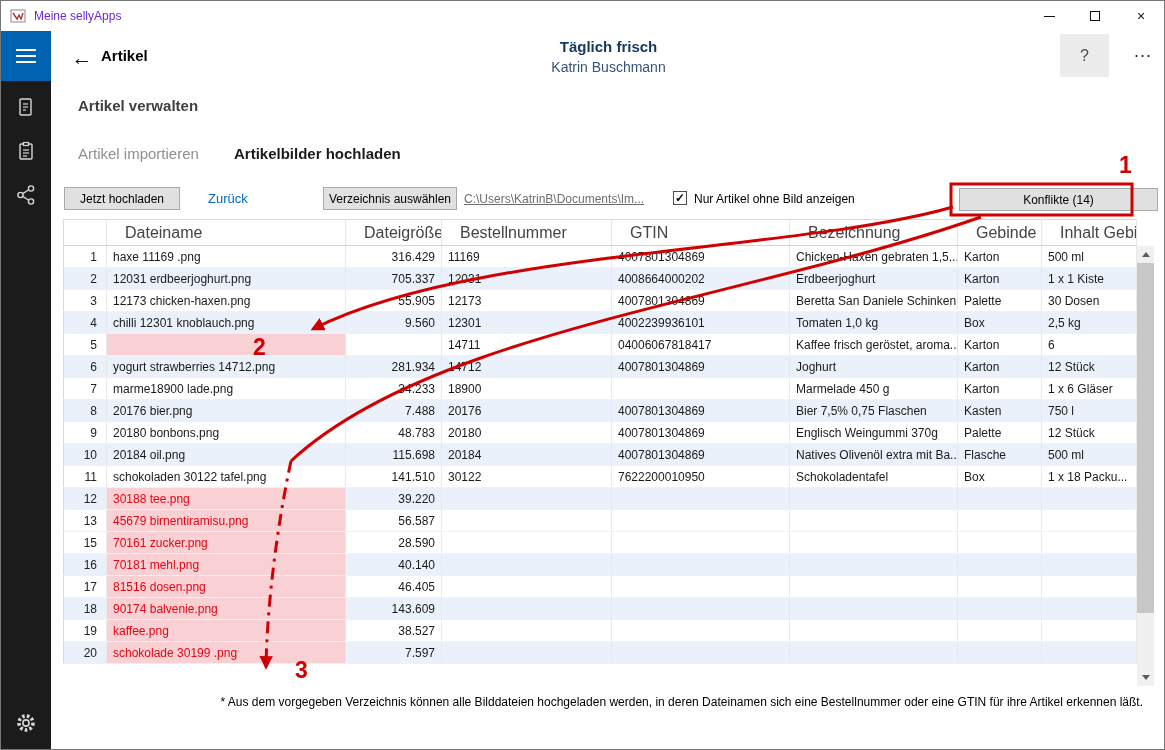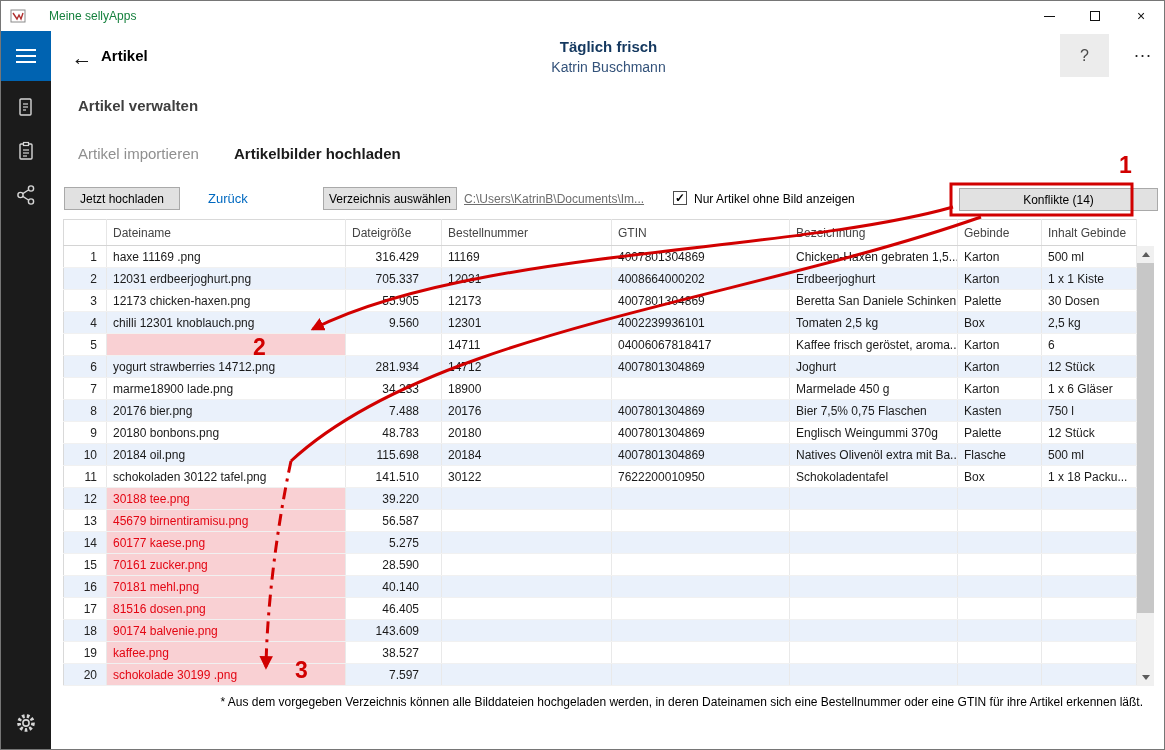--- a/index.html
+++ b/index.html
@@ -8,21 +8,21 @@
     font-family:"Liberation Sans", sans-serif;
     background:#ffffff;
     position:relative;
     overflow:hidden;
     border:1px solid #767676;
     color:#1a1a1a;
   }
   
   .titlebar { position:absolute; top:0; left:0; width:100%; height:30px; background:#fff; display:flex; align-items:center; }
   .app-icon { width:16px; height:16px; margin-left:9px; flex:0 0 auto; }
-  .titlebar-text { font-size:12px; margin-left:23px; color:#15803d; }
+  .titlebar-text { font-size:12px; margin-left:8px; color:#6d28d9; }
   .win-controls { margin-left:auto; display:flex; height:100%; }
   .win-btn { width:46px; height:100%; display:flex; align-items:center; justify-content:center; font-size:14px; color:#111; cursor:default; }
   .min-glyph { width:11px; height:1px; background:#111; display:block; }
   .max-glyph { width:10px; height:10px; border:1px solid #111; display:block; }
   
   .sidebar { position:absolute; top:30px; left:0; width:50px; height:720px; background:#1b1b1b; }
   .hamburger { width:50px; height:50px; background:#0063b1; display:flex; flex-direction:column; align-items:center; justify-content:center; gap:4px; }
   .hamburger span { width:20px; height:2px; background:#fff; display:block; }
   .nav-items { margin-top:4px; }
   .nav-item { width:50px; height:44px; display:flex; align-items:center; justify-content:center; }
@@ -46,25 +46,25 @@
   .btn { position:absolute; height:23px; background:#e1e1e1; border:1px solid #a9a9a9; font-family:"Liberation Sans",sans-serif; font-size:12px; color:#000; display:flex; align-items:center; justify-content:center; }
   .btn-upload { left:63px; top:186px; width:116px; }
   .btn-choose { left:322px; top:186px; width:134px; }
   .btn-conflicts { left:958px; top:187px; width:199px; }
   .link-back { position:absolute; left:207px; top:190px; font-size:13px; color:#0069c0; }
   .dir-path { position:absolute; left:463px; top:191px; font-size:12px; color:#6e6e6e;text-decoration:underline; }
   .checkbox { position:absolute; left:672px; top:190px; width:14px; height:14px; border:1px solid #4d4d4d; background:#fff; font-size:12px; font-weight:bold; line-height:12px; text-align:center; color:#000; }
   .checkbox-label { position:absolute; left:693px; top:191px; font-size:12px; color:#000; }
   
   .data-table { position:absolute; left:62px; top:218px; width:1073px; border-collapse:collapse; table-layout:fixed; border:1px solid #d9d9d9; background:#fff; }
-  .data-table th { height:26px; text-align:left; padding:0 6px; font-weight:400; font-size:12px; color:#444; border-bottom:1px solid #d4d4d4; border-right:1px solid #e6e6e6; background:#fff; white-space:nowrap; overflow:hidden; }
+  .data-table th { height:26px; text-align:left; padding:0 18px; font-weight:400; font-size:16px; color:#444; border-bottom:1px solid #d4d4d4; border-right:1px solid #e6e6e6; background:#fff; white-space:nowrap; overflow:hidden; }
   .data-table td { height:22px; padding:0 6px; font-size:12px; color:#1a1a1a; border-right:1px solid #e9e9e9; border-bottom:1px solid #f1f1f1; white-space:nowrap; overflow:hidden; }
   .data-table tr.alt td { background:#eaf1fb; }
   .data-table td.col-num { text-align:right; padding-right:9px; color:#222; }
-  .data-table td.col-dateigroesse { text-align:right; padding-right:22px; }
+  .data-table td.col-dateigroesse { text-align:right; padding-right:6px; }
   .data-table tr.missing td.col-dateiname,
   .data-table tr.conflict td.col-dateiname { background:#f9d0d3; }
   .data-table tr.conflict td.col-dateiname { color:#e30613; }
   
   .scrollbar { position:absolute; left:1136px; top:245px; width:17px; height:440px; background:#f0f0f0; }
   .sb-arrow { position:absolute; left:0; width:17px; height:17px; display:flex; align-items:center; justify-content:center; }
   .sb-up { top:0; } .sb-down { bottom:0; }
   .tri-up { width:0; height:0; border-left:4px solid transparent; border-right:4px solid transparent; border-bottom:5px solid #5c5c5c; }
   .tri-down { width:0; height:0; border-left:4px solid transparent; border-right:4px solid transparent; border-top:5px solid #5c5c5c; }
   .sb-thumb { position:absolute; left:0; top:17px; width:17px; height:350px; background:#c7c7c7; }
@@ -219,21 +219,21 @@
         <td class="col-bezeichnung">Beretta San Daniele Schinken...</td>
         <td class="col-gebinde">Palette</td>
         <td class="col-inhalt_gebinde">30 Dosen</td>
       </tr>
       <tr class="alt normal">
         <td class="col-num">4</td>
         <td class="col-dateiname">chilli 12301 knoblauch.png</td>
         <td class="col-dateigroesse">9.560</td>
         <td class="col-bestellnummer">12301</td>
         <td class="col-gtin">4002239936101</td>
-        <td class="col-bezeichnung">Tomaten 2,5 kg</td>
+        <td class="col-bezeichnung">Tomaten 1,0 kg</td>
         <td class="col-gebinde">Box</td>
         <td class="col-inhalt_gebinde">2,5 kg</td>
       </tr>
       <tr class="missing">
         <td class="col-num">5</td>
         <td class="col-dateiname"></td>
         <td class="col-dateigroesse"></td>
         <td class="col-bestellnummer">14711</td>
         <td class="col-gtin">04006067818417</td>
         <td class="col-bezeichnung">Kaffee frisch geröstet, aroma...</td>
@@ -307,30 +307,20 @@
         <td class="col-bestellnummer"></td>
         <td class="col-gtin"></td>
         <td class="col-bezeichnung"></td>
         <td class="col-gebinde"></td>
         <td class="col-inhalt_gebinde"></td>
       </tr>
       <tr class="conflict">
         <td class="col-num">13</td>
         <td class="col-dateiname">45679 birnentiramisu.png</td>
         <td class="col-dateigroesse">56.587</td>
-        <td class="col-bestellnummer"></td>
-        <td class="col-gtin"></td>
-        <td class="col-bezeichnung"></td>
-        <td class="col-gebinde"></td>
-        <td class="col-inhalt_gebinde"></td>
-      </tr>
-      <tr class="alt conflict">
-        <td class="col-num">14</td>
-        <td class="col-dateiname">60177 kaese.png</td>
-        <td class="col-dateigroesse">5.275</td>
         <td class="col-bestellnummer"></td>
         <td class="col-gtin"></td>
         <td class="col-bezeichnung"></td>
         <td class="col-gebinde"></td>
         <td class="col-inhalt_gebinde"></td>
       </tr>
       <tr class="conflict">
         <td class="col-num">15</td>
         <td class="col-dateiname">70161 zucker.png</td>
         <td class="col-dateigroesse">28.590</td>

